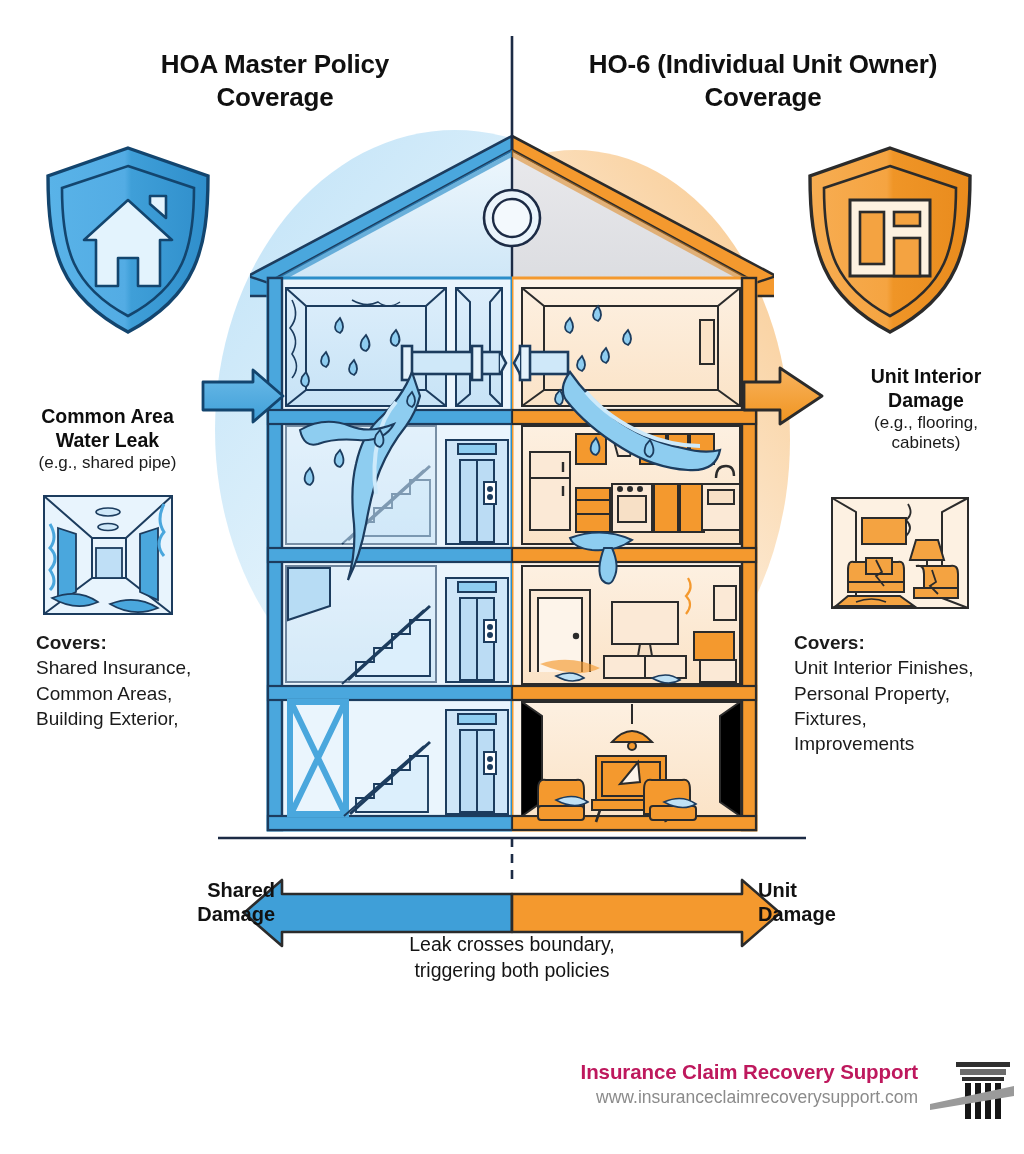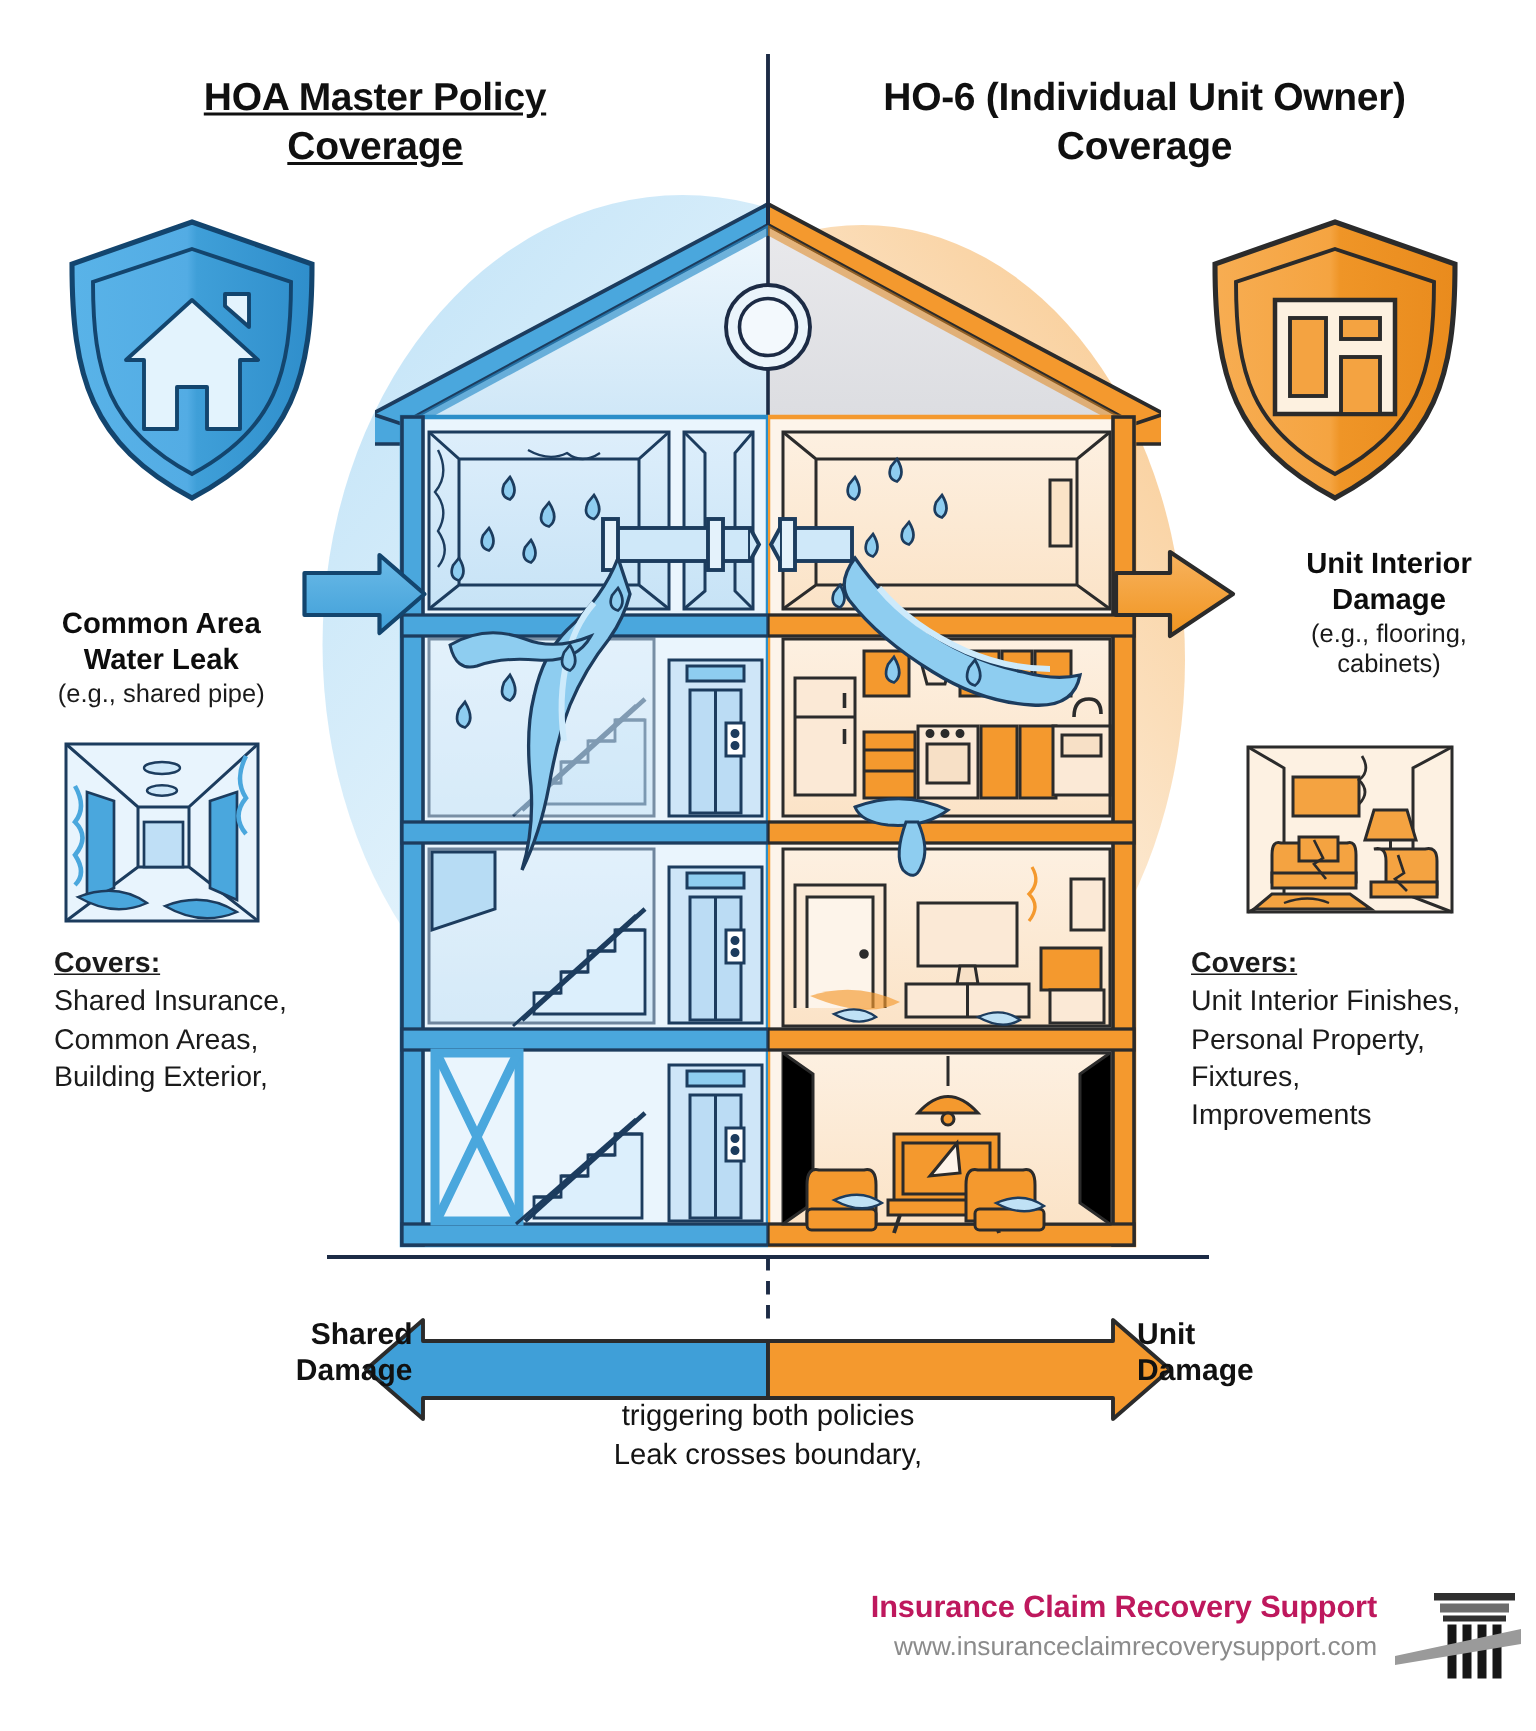--- a/index.html
+++ b/index.html
@@ -9,28 +9,28 @@
     color:#111;
   }
   .stage{position:absolute;inset:0;}
   .abs{position:absolute;}
 
   
   .title{
     position:absolute;text-align:center;font-weight:bold;
     font-size:26px;line-height:1.28;color:#101010;letter-spacing:-0.2px;
   }
-  #title-left{left:15px;top:48px;width:470px;text-decoration:underline;}
+  #title-left{left:40px;top:48px;width:470px;}
   #title-right{left:528px;top:48px;width:470px;}
 
   
   .side-head{font-weight:bold;font-size:19.5px;line-height:1.22;color:#0d0d0d;}
   .side-sub{font-size:17px;line-height:1.22;color:#1a1a1a;}
   .covers-block{font-size:19px;line-height:1.33;color:#1b1b1b;}
-  .covers-block .ct{font-weight:bold;text-decoration:underline;}
+  .covers-block .ct{font-weight:bold;}
 
   #leftLabel{left:10px;top:365px;width:195px;text-align:center;margin-top:40px;}
   #rightLabel{left:828px;top:365px;width:196px;text-align:center;}
   #leftCovers{left:36px;top:630px;width:250px;text-align:left;}
   #rightCovers{left:794px;top:630px;width:236px;text-align:left;}
 
   #sharedDamage{left:150px;top:878px;width:125px;text-align:right;font-weight:bold;font-size:20px;line-height:1.2;}
   #unitDamage{left:758px;top:878px;width:125px;text-align:left;font-weight:bold;font-size:20px;line-height:1.2;}
   #scaleCaption{left:312px;top:932px;width:400px;text-align:center;font-size:19.5px;line-height:1.33;color:#141414;}
 
@@ -492,22 +492,22 @@
     <div>Shared</div>
     <div>Damage</div>
   </div>
 
   <div class="abs" id="unitDamage">
     <div>Unit</div>
     <div>Damage</div>
   </div>
 
   <div class="abs" id="scaleCaption">
+    <div>Leak crosses boundary,</div>
     <div>triggering both policies</div>
-    <div>Leak crosses boundary,</div>
   </div>
 
   <div class="abs" id="footer">
     <div class="brand">Insurance Claim Recovery Support</div>
     <div class="url">www.insuranceclaimrecoverysupport.com</div>
   </div>
 
 </div>
 
 </body></html>

